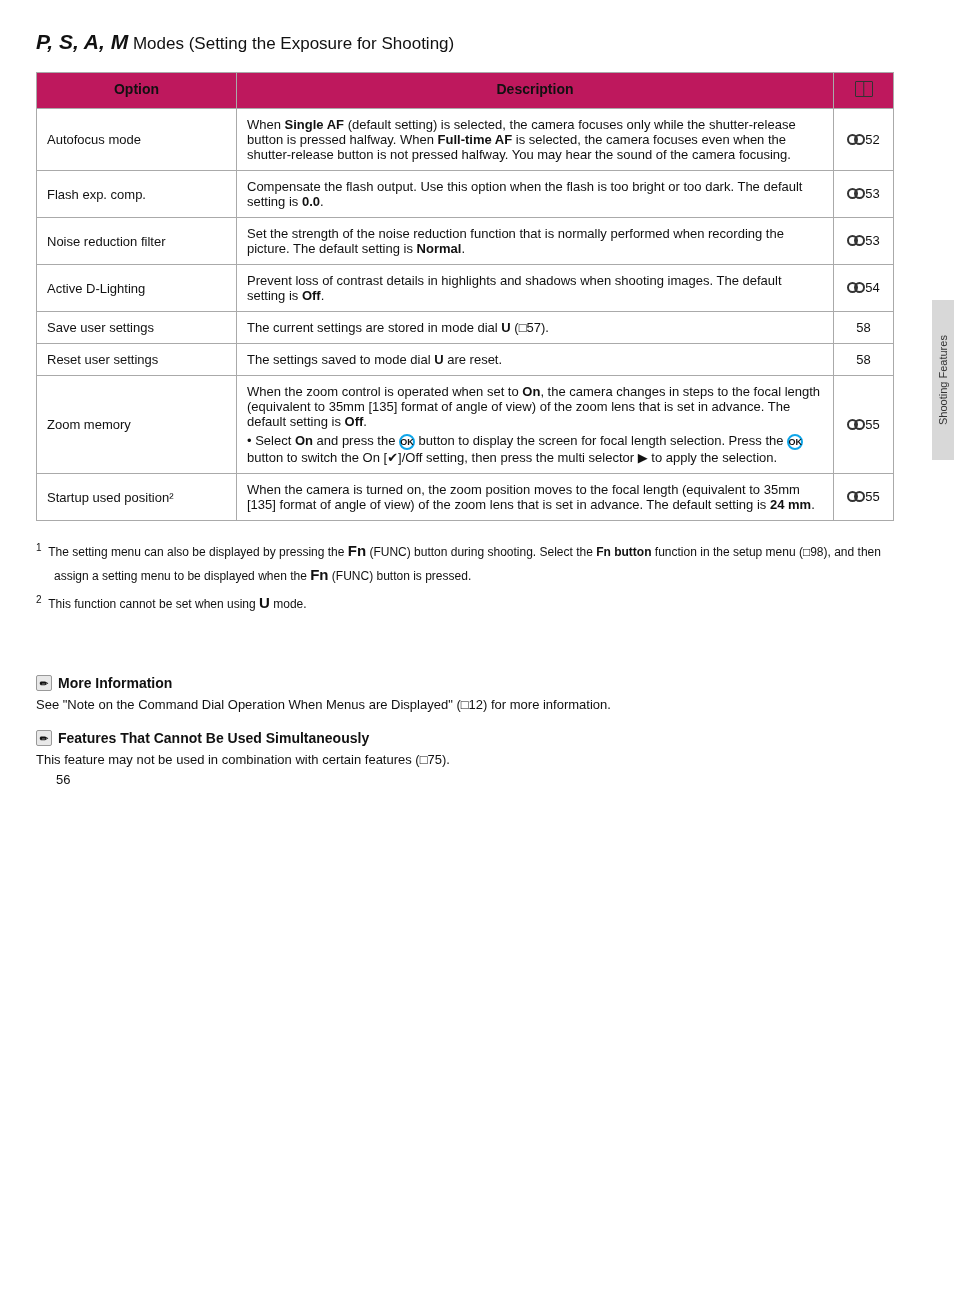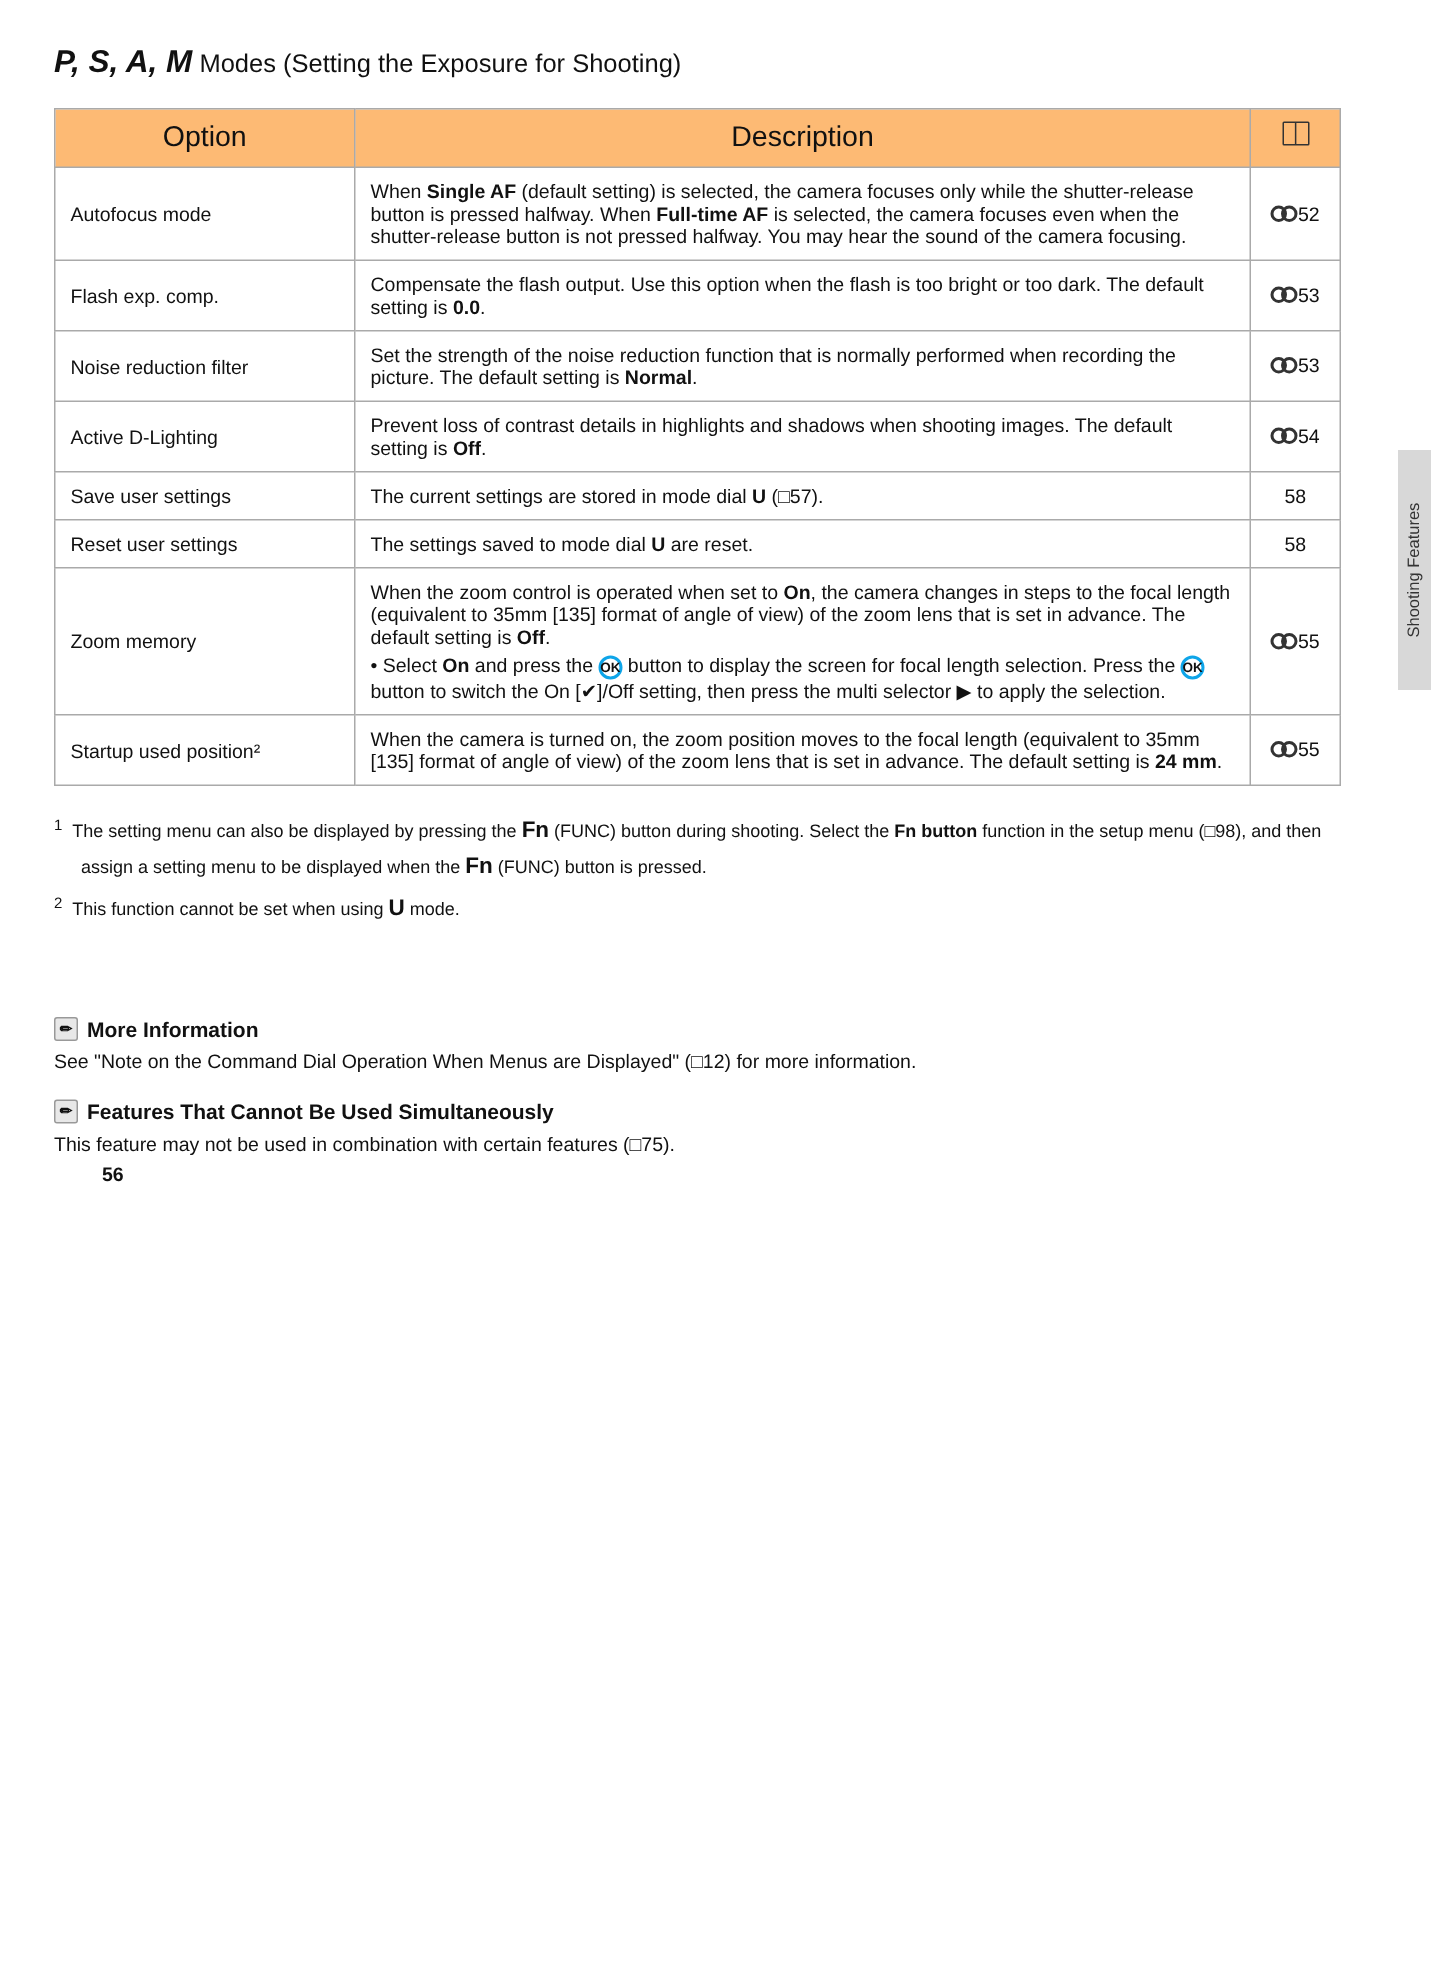--- a/index.html
+++ b/index.html
@@ -32,23 +32,23 @@
       border: 1px solid #aaa;
       margin-bottom: 18px;
     }
     table th, table td {
       border: 1px solid #aaa;
       padding: 8px 10px;
       vertical-align: top;
     }
     table thead th {
       text-align: center;
-      font-weight: normal;
-      background: #fdba74;
-      font-size: 19px;
+      font-weight: bold;
+      background: #be185d;
+      font-size: 14px;
     }
     .col-option { width: 200px; }
     .col-desc { width: auto; }
     .col-ref { width: 60px; text-align: center; }
     .option-cell { vertical-align: middle; font-size: 13px; }
     .ref-cell { text-align: center; vertical-align: middle; }
     .ref-icon {
       display: inline-flex;
       align-items: center;
       font-size: 13px;
@@ -126,23 +126,23 @@
       font-size: 14px;
       font-weight: bold;
       margin-bottom: 6px;
       display: flex;
       align-items: center;
       gap: 6px;
     }
     .page-number {
       position: absolute;
       bottom: 20px;
-      left: 68px;
+      left: 56px;
       font-size: 13px;
-      font-weight: bold;
+      font-weight: normal;
     }
     .sidebar-label {
       position: absolute;
       right: 0;
       top: 300px;
       writing-mode: vertical-rl;
       transform: rotate(180deg);
       font-size: 11px;
       color: #333;
       background: #d8d8d8;

